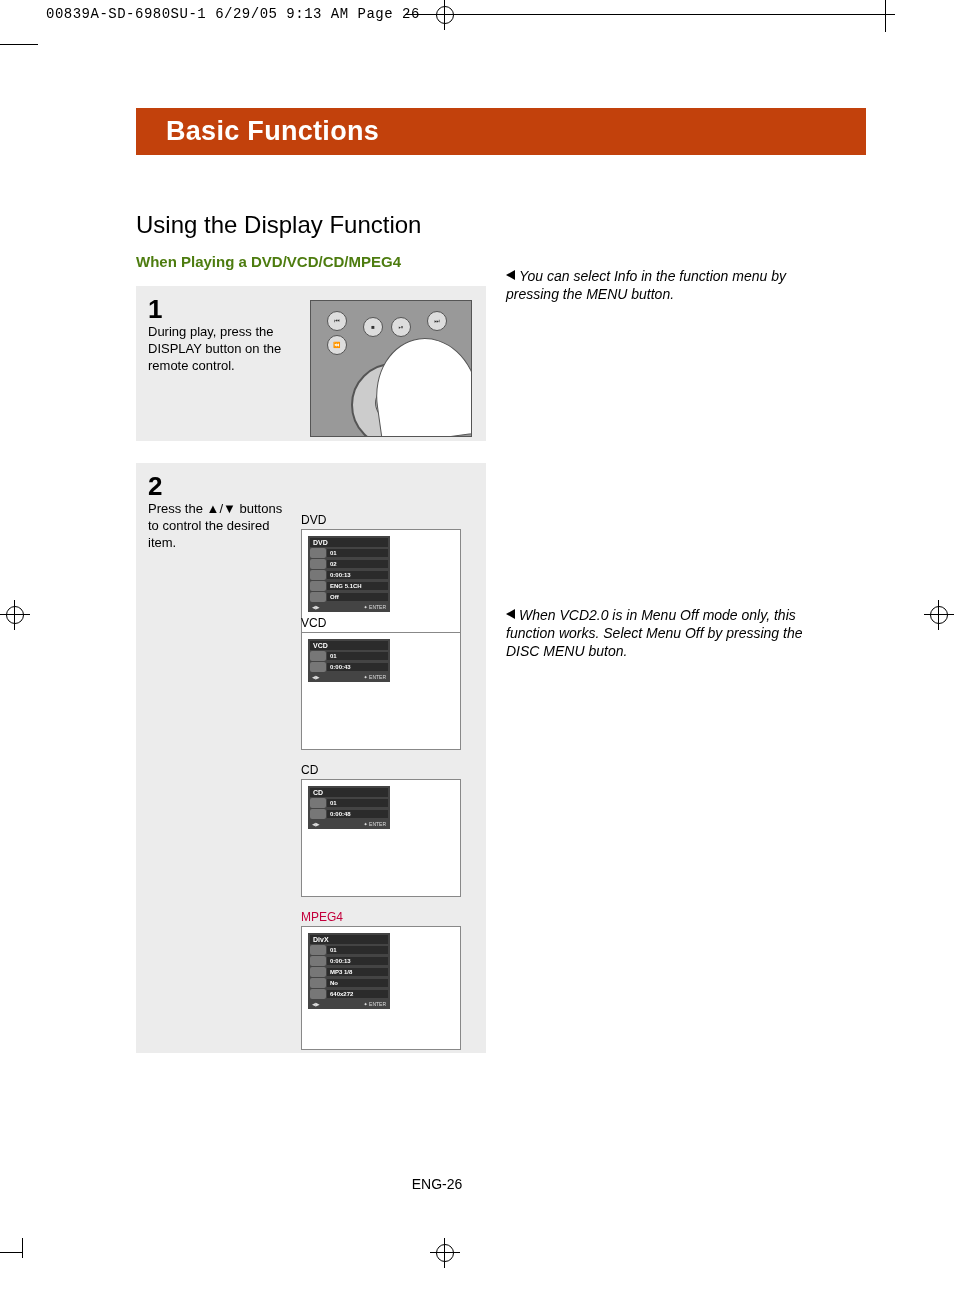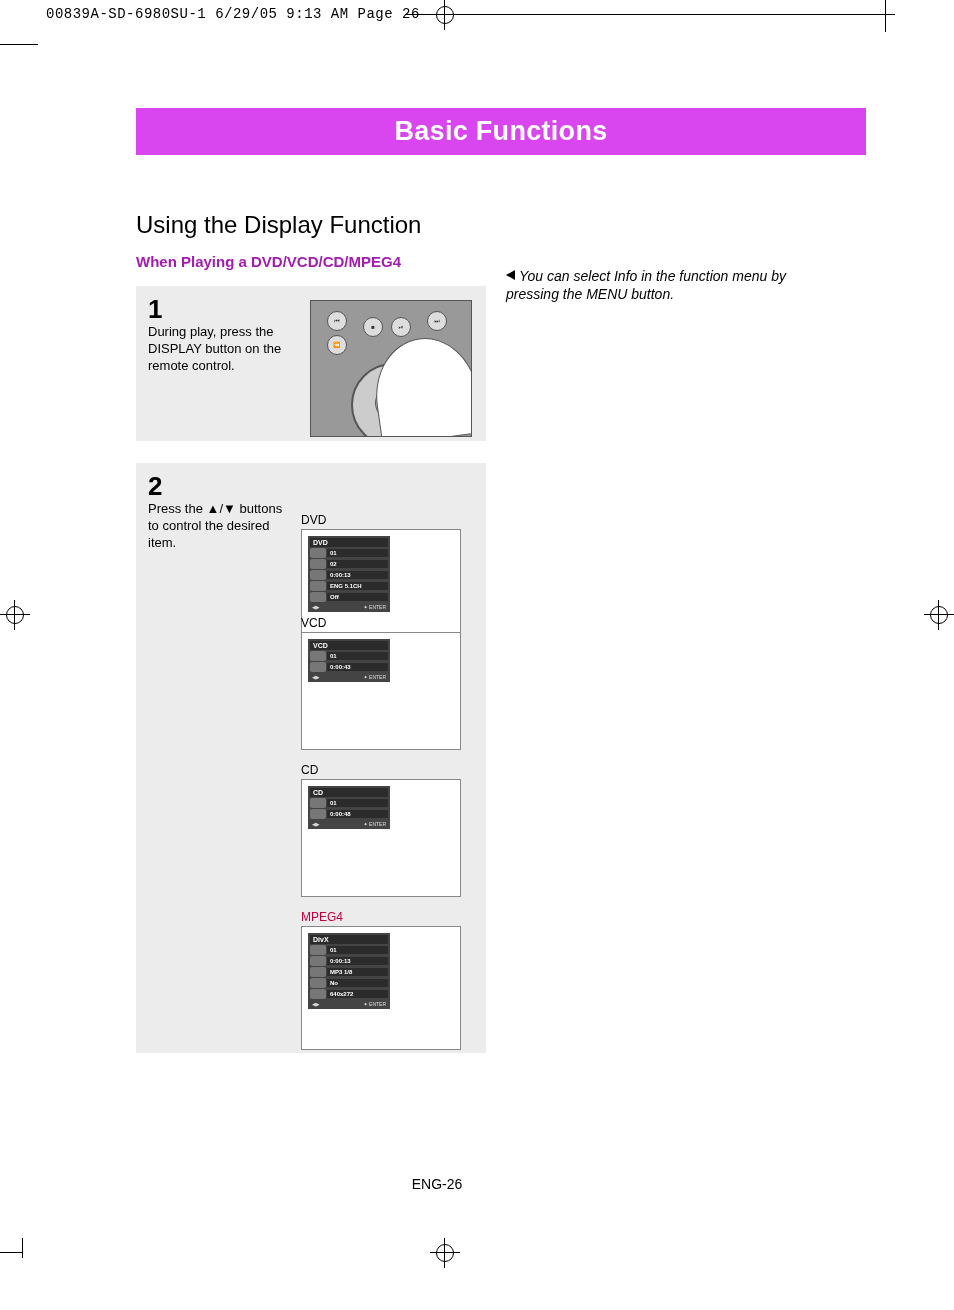--- a/index.html
+++ b/index.html
@@ -72,39 +72,38 @@
   .reg-bl::after  { top: 14px; width: 24px; }
 
   .page {
     position: absolute;
     top: 108px;
     left: 136px;
     width: 730px;
   }
 
   .banner {
-    background: #d946ef;
+    background: #c2410c;
     color: #fff;
     font-weight: bold;
     font-size: 27px;
-    padding: 8px 14px;
+    padding: 8px 30px;
     margin-bottom: 56px;
     letter-spacing: 0.3px;
-    text-align: center;
   }
 
   h2.section-head {
     font-size: 24px;
     font-weight: normal;
     margin: 0 0 14px 0;
   }
   .sub-head {
     font-size: 15px;
     font-weight: bold;
-    color: #a21caf;
+    color: #4d7c0f;
     margin: 0 0 16px 0;
   }
 
   .stepblock {
     background: #ececec;
     width: 350px;
     position: relative;
     padding: 10px 12px 10px 12px;
     box-sizing: border-box;
     margin-bottom: 22px;
@@ -394,16 +393,19 @@
           <div class="osd-footer">
               <span>◀▶</span>
               <span>✦ ENTER</span>
             </div>
         </div>
       </div>
     </div>
 
   </div>
 
+  <div class="side-note" style="top:498px;">
+    <span class="tri"></span><span>When VCD2.0 is in Menu Off mode only, this function works. Select Menu Off by pressing the DISC MENU buton.</span>
+  </div>
 
 </div>
 
 <div class="pagefoot">ENG-26</div>
 
 </body></html>

